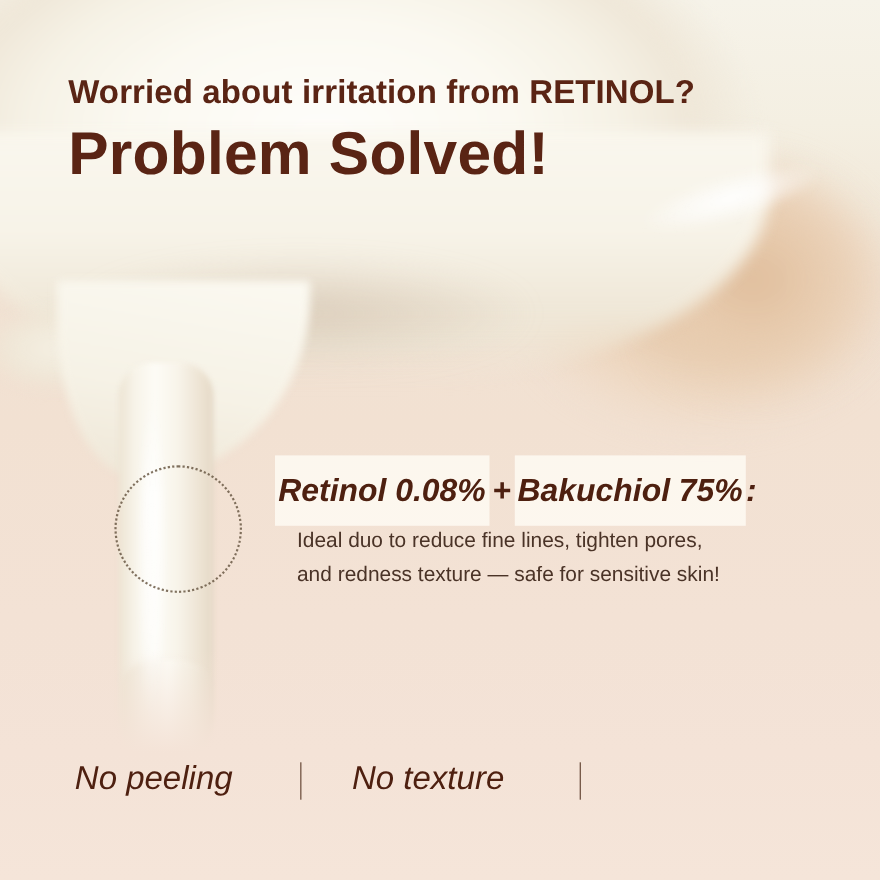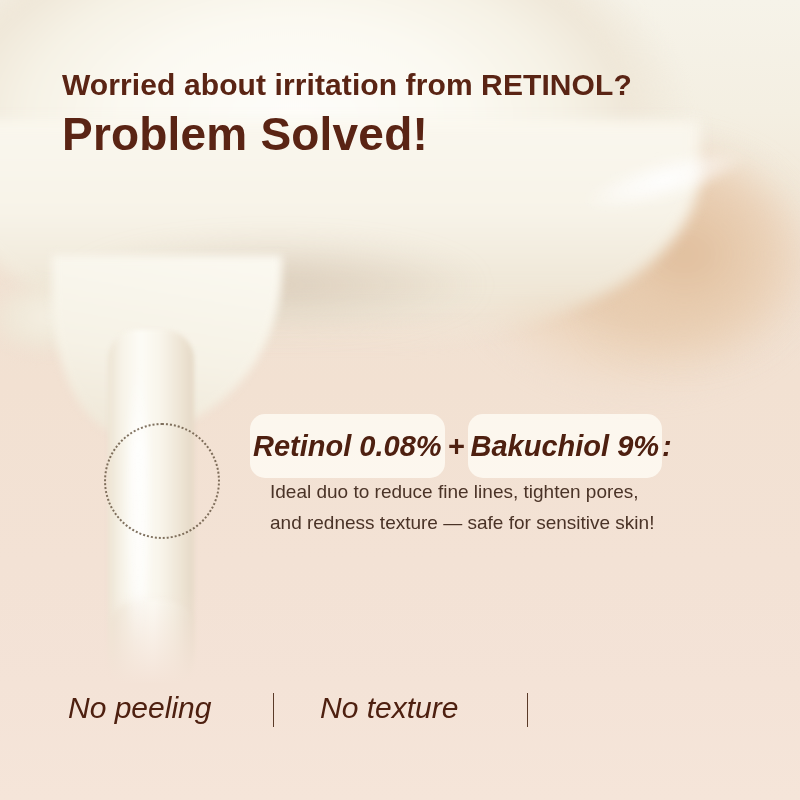--- a/index.html
+++ b/index.html
@@ -105,33 +105,32 @@
     opacity:.85;
   }
 
   
   .headline-wrap{position:absolute;left:62px;top:68px;}
   .headline-1{
     font-size:30px;font-weight:bold;color:#5a2414;
     letter-spacing:.1px;white-space:nowrap;line-height:1.1;
   }
   .headline-2{
-    font-size:46px;font-weight:bold;color:#5a2414;
+    font-size:55px;font-weight:bold;color:#5a2414;
     letter-spacing:.2px;white-space:nowrap;line-height:1.15;margin-top:7px;
   }
 
   .callout{position:absolute;left:250px;top:428px;width:500px;}
   .callout-title{
     font-size:29px;font-weight:bold;font-style:italic;
     color:#4e2010;white-space:nowrap;line-height:1.25;
   }
   .callout-title .hl{
     background:rgba(255,252,246,.78);
     padding:16px 3px;
-    border-radius:15px;
   }
   .callout-title .plus{padding:0 3px;}
   .callout-body{
     margin-top:13px;
     font-size:19px;color:#4a3327;line-height:1.62;
   }
   .callout-body div{white-space:nowrap;margin-left:20px;}
 
   
   .benefits{
@@ -172,21 +171,21 @@
 
   <div class="dotted-circle"></div>
 
   <div class="headline-wrap">
     <div class="headline-1">Worried about irritation from RETINOL?</div>
     <div class="headline-2">Problem Solved!</div>
   </div>
 
   <div class="callout">
     <div class="callout-title">
-      <span class="hl">Retinol 0.08%</span><span class="plus">+</span><span class="hl">Bakuchiol 9%</span><span>:</span>
+      <span class="hl">Retinol 0.08%</span><span class="plus">+</span><span class="hl">Bakuchiol 75%</span><span>:</span>
     </div>
     <div class="callout-body">
       <div>Ideal duo to reduce fine lines, tighten pores,</div>
       <div>and redness texture — safe for sensitive skin!</div>
     </div>
   </div>
 
   <div class="benefits">
     <div class="benefit b1">No peeling</div>
     <div class="divider d1"></div>

